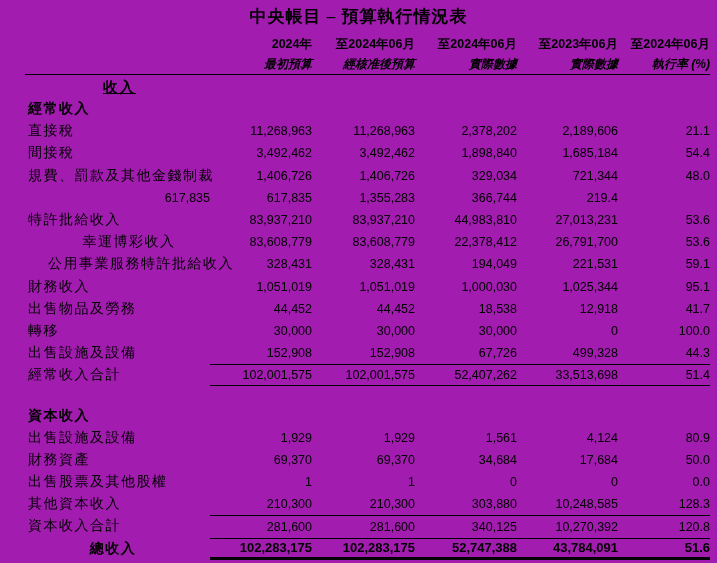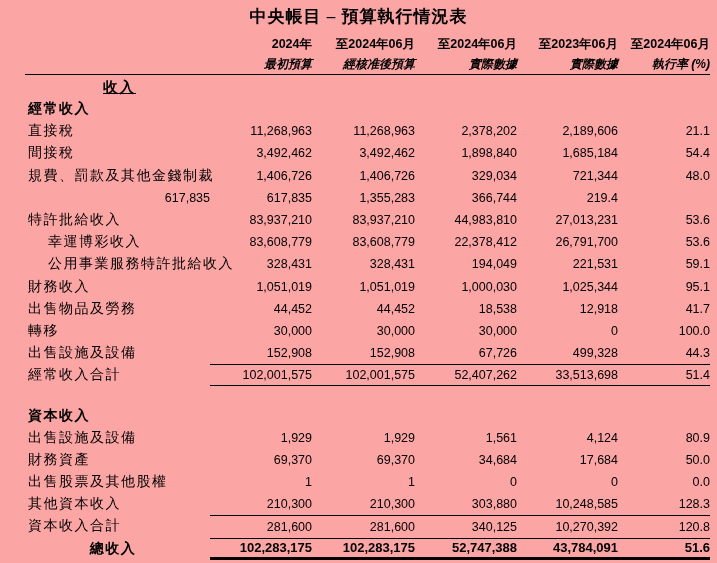--- a/index.html
+++ b/index.html
@@ -1,17 +1,17 @@
 <!DOCTYPE html>
 <html><head>
 <meta charset="utf-8">
 <style>
   html,body{margin:0;padding:0;background:#ffffff;}
   .page{
-    position:relative;width:717px;height:563px;background:#fca5a5;
+    position:relative;width:717px;height:563px;background:#a21caf;
     color:#000;font-family:"Liberation Sans",sans-serif;overflow:hidden;
   }
   .title{
     padding-top:5px;text-align:center;font-size:17px;font-weight:700;
     letter-spacing:1px;font-family:"Liberation Serif",serif;
   }
   .sheet{position:absolute;left:25px;top:36px;width:685px;}
   .grid6{display:grid;grid-template-columns:185px 102px 103px 102px 101px 92px;}
   .headwrap{border-bottom:1.5px solid #000;}
   .hrow1{height:20px;}
@@ -24,21 +24,21 @@
   .income-row{height:23px;padding-top:3px;box-sizing:border-box;}
   .income-label{
     margin-left:78px;font-weight:700;font-size:14.5px;letter-spacing:2px;
     text-decoration:underline;font-family:Liberation Serif, serif;
   }
   .row{height:22.2px;align-items:center;}
   .row .label{
     font-size:14px;padding-left:3px;white-space:nowrap;letter-spacing:1.5px;
     font-family:"Liberation Serif",serif;overflow:visible;
   }
-  .row.indent .label{padding-left:23px;}
+  .row.indent .label{padding-left:23px;text-align:center;}
   .row.section .label{font-weight:700;}
   .row .num{
     text-align:right;font-size:12.5px;height:100%;box-sizing:border-box;
     display:flex;align-items:center;justify-content:flex-end;
     font-family:"Liberation Sans",sans-serif;white-space:nowrap;
   }
   .row.subtotal .num{border-top:1px solid #000;border-bottom:1px solid #000;}
   .row.subtotal-top .num{border-top:1px solid #000;}
   .row.total .label{
     text-align:center;padding-right:12px;font-weight:700;font-size:14px;

